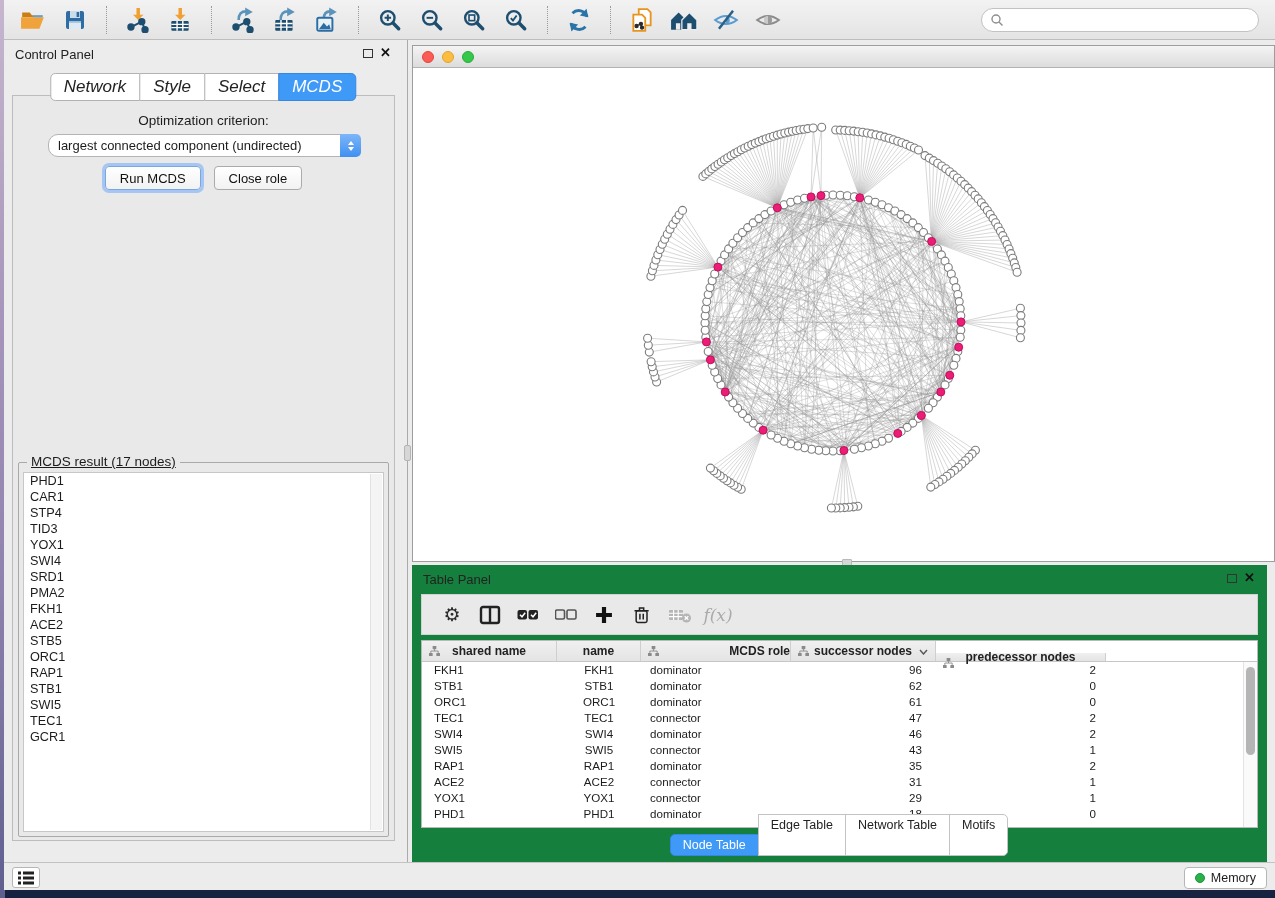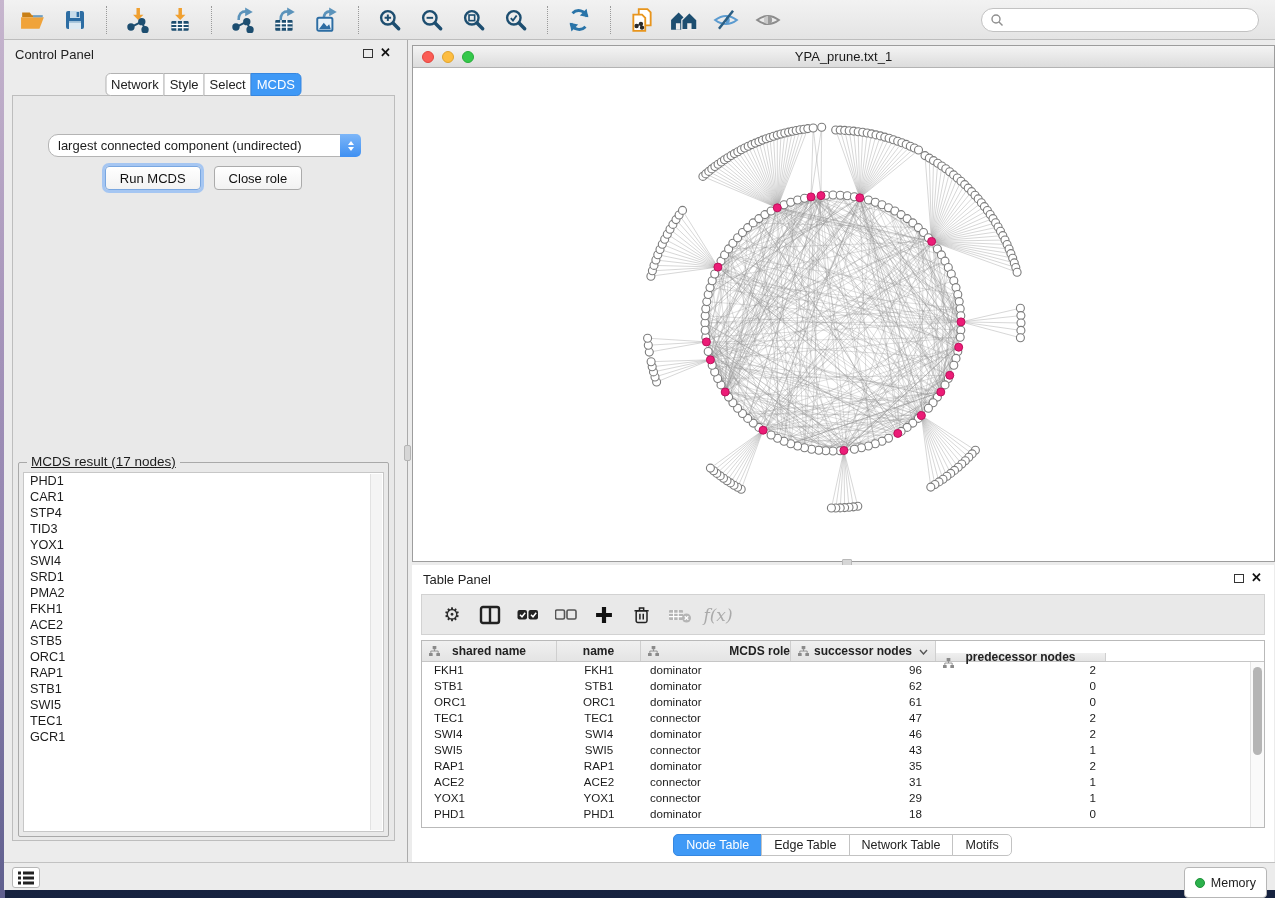--- a/index.html
+++ b/index.html
@@ -26,21 +26,21 @@
 
   
   .control-panel { position:absolute; left:0; top:40px; width:399px; height:822px; background:#ececec; }
   .panel-header { position:relative; height:28px; }
   .panel-title { position:absolute; left:11px; top:7px; font-size:13px; color:#222; }
   .float-btn { position:absolute; top:9px; width:10px; height:9px; border:1.6px solid #333; background:transparent; }
   .close-btn { position:absolute; top:5px; font-size:13px; font-weight:bold; color:#111; cursor:default; }
   .cp-float { right:30px; } .cp-close { right:12px; }
 
   .cp-tabs { position:absolute; left:50%; transform:translateX(-50%); top:33px; display:flex; z-index:3; }
-  .tab { padding:3px 5px; background:#fff; border:1px solid #b2b2b2; margin-left:-1px; font-size:13px; color:#222; }
+  .tab { padding:3px 13px; background:#fff; border:1px solid #b2b2b2; margin-left:-1px; font-size:17px; color:#222;font-style:italic; }
   .tab:first-child { border-radius:5px 0 0 5px; }
   .tab:last-child { border-radius:0 5px 5px 0; }
   .tab.active { background:#3f99f6; border-color:#3687e0; color:#fff; }
 
   .cp-content { position:absolute; left:8px; right:8px; top:55px; bottom:21px;
     border:1px solid #bdbdbd; background:#e9e9e9; }
   .opt-label { position:absolute; top:17px; width:100%; text-align:center; font-size:13.5px; }
   .opt-select { position:absolute; left:35px; right:33px; top:38px; height:23px; background:#fff;
     border:1px solid #b4b4b4; border-radius:10px; display:flex; align-items:center; }
   .opt-select-text { flex:1; padding-left:9px; font-size:13px; white-space:nowrap; overflow:hidden; }
@@ -78,21 +78,21 @@
   .light-red { left:9px; background:#fb5d56; border:1px solid #e2463f; }
   .light-yellow { left:29px; background:#fdbd41; border:1px solid #e0a42e; }
   .light-green { left:49px; background:#35c84b; border:1px solid #27ad3a; }
   .net-canvas { position:absolute; left:0; right:0; top:22px; bottom:0; background:#fff; overflow:hidden; }
   .net-edges line { stroke:#8f8f8f; stroke-width:0.6; stroke-opacity:0.5; }
   .fan-edges line { stroke:#a5a5a5; stroke-width:0.6; stroke-opacity:0.75; }
   circle.plain { fill:#fff; stroke:#7c7c7c; stroke-width:1.1; }
   circle.hub { fill:#ec1c77; stroke:#bc125c; stroke-width:1; }
 
   
-  .table-panel { position:absolute; left:408px; right:1px; top:565px; height:297px; background:#ffffff; }
+  .table-panel { position:absolute; left:408px; right:8px; top:565px; height:297px; background:#15803d; }
   .tp-float { right:30px; } .tp-close { right:12px; }
   .tp-toolbar { position:absolute; left:9px; right:9px; top:29px; height:41px; background:#e9e9e9;
     border:1px solid #d2d2d2; display:flex; align-items:center; padding-left:16px; }
   .tp-btn { width:28px; height:28px; display:flex; align-items:center; justify-content:center; margin-right:10px; }
   .fx { font-family:"DejaVu Serif", serif; font-style:italic; font-size:17px; color:#aaa; }
   .gear-glyph { font-size:19px; color:#2b2b2b; line-height:1; }
 
   .node-table { position:absolute; left:9px; right:9px; top:75px; bottom:34px; background:#fff; border:1px solid #b9b9b9; overflow:hidden; }
   .t-header { display:flex; height:21px; border-bottom:1px solid #c6c6c6; background:#fff;font-weight:bold; }
   .th { position:relative; background:linear-gradient(#f0f0f0,#e4e4e4); border-right:1px solid #cfcfcf;
@@ -106,27 +106,27 @@
   .c2 { width:150px; padding-left:9px;justify-content:flex-end; }
   .c3 { width:145px; text-align:right; padding-right:14px; }
   .c4 { width:170px; text-align:right; padding-right:10px; }
   .t-scroll { position:absolute; right:0; top:21px; bottom:0; width:14px; background:#fafafa; border-left:1px solid #e4e4e4; }
   .t-thumb { position:absolute; left:2px; top:5px; width:9px; height:88px; background:#b5b5b5; border-radius:5px; }
 
   .tp-tabs { position:absolute; bottom:6px; left:0; right:0; display:flex; justify-content:center; }
   .seg { padding:3px 12px; background:#fff; border:1px solid #c3c3c3; margin-left:-1px; font-size:12.5px; color:#222; }
   .seg:first-child { border-radius:5px 0 0 5px; }
   .seg:last-child { border-radius:0 5px 5px 0; }
-  .seg.active { background:#3f99f6; border-color:#3687e0; color:#fff; }
+  .seg.active { background:#3f99f6; border-color:#3687e0; color:#fff;margin-top:20px; }
 
   
   .status-bar { position:absolute; left:0; right:0; bottom:0; height:28px; background:#ececec; border-top:1px solid #c2c2c2; }
   .list-btn { position:absolute; left:8px; top:4px; width:28px; height:21px; background:#fff; border:1px solid #b6b6b6; border-radius:3px;
     display:flex; align-items:center; justify-content:center; }
-  .memory-btn { position:absolute; right:8px; top:4px; height:31px; background:#fff; border:1px solid #b6b6b6; border-radius:4px;
+  .memory-btn { position:absolute; right:8px; top:4px; height:22px; background:#fff; border:1px solid #b6b6b6; border-radius:4px;
     display:flex; align-items:center; gap:6px; padding:0 10px; font-size:12.5px; }
   .mem-dot { width:10px; height:10px; border-radius:50%; background:#2bb14c; border:1px solid #1f9239; }
 </style>
 </head>
 <body>
 
 <div class="wallpaper"></div>
 <div class="wallpaper-left"></div>
 
 <div class="app">
@@ -294,20 +294,21 @@
       <span class="float-btn cp-float"></span>
       <span class="close-btn cp-close">✕</span>
     </div>
     <div class="cp-tabs">
         <span class="tab">Network</span>
         <span class="tab">Style</span>
         <span class="tab">Select</span>
         <span class="tab active">MCDS</span>
       </div>
     <div class="cp-content">
+      <div class="opt-label">Optimization criterion:</div>
       <div class="opt-select">
         <span class="opt-select-text">largest connected component (undirected)</span>
         <span class="opt-stepper">
             <i class="arr-up"></i>
             <i class="arr-dn"></i>
           </span>
       </div>
       <div class="btn-row">
         <button class="push-btn focus-ring">Run MCDS</button>
         <button class="push-btn">Close role</button>
@@ -340,21 +341,20 @@
 
   <div class="vsplit">
       <div class="vsplit-grip"></div>
     </div>
 
   <div class="net-window">
     <div class="net-titlebar">
       <span class="light light-red"></span>
       <span class="light light-yellow"></span>
       <span class="light light-green"></span>
-      <div class="net-title">YPA_prune.txt_1</div>
     </div>
     <div class="net-canvas">
       <svg id="net-svg" width="865" height="494" viewBox="0 0 865 494">
           <g class="net-edges">
             <line x1="304.9" y1="199.1" x2="543.0" y2="290.4"></line>
             <line x1="304.9" y1="199.1" x2="462.3" y2="134.2"></line>
             <line x1="304.9" y1="199.1" x2="494.1" y2="359.4"></line>
             <line x1="304.9" y1="199.1" x2="546.2" y2="276.4"></line>
             <line x1="304.9" y1="199.1" x2="524.4" y2="329.1"></line>
             <line x1="304.9" y1="199.1" x2="494.1" y2="359.4"></line>

